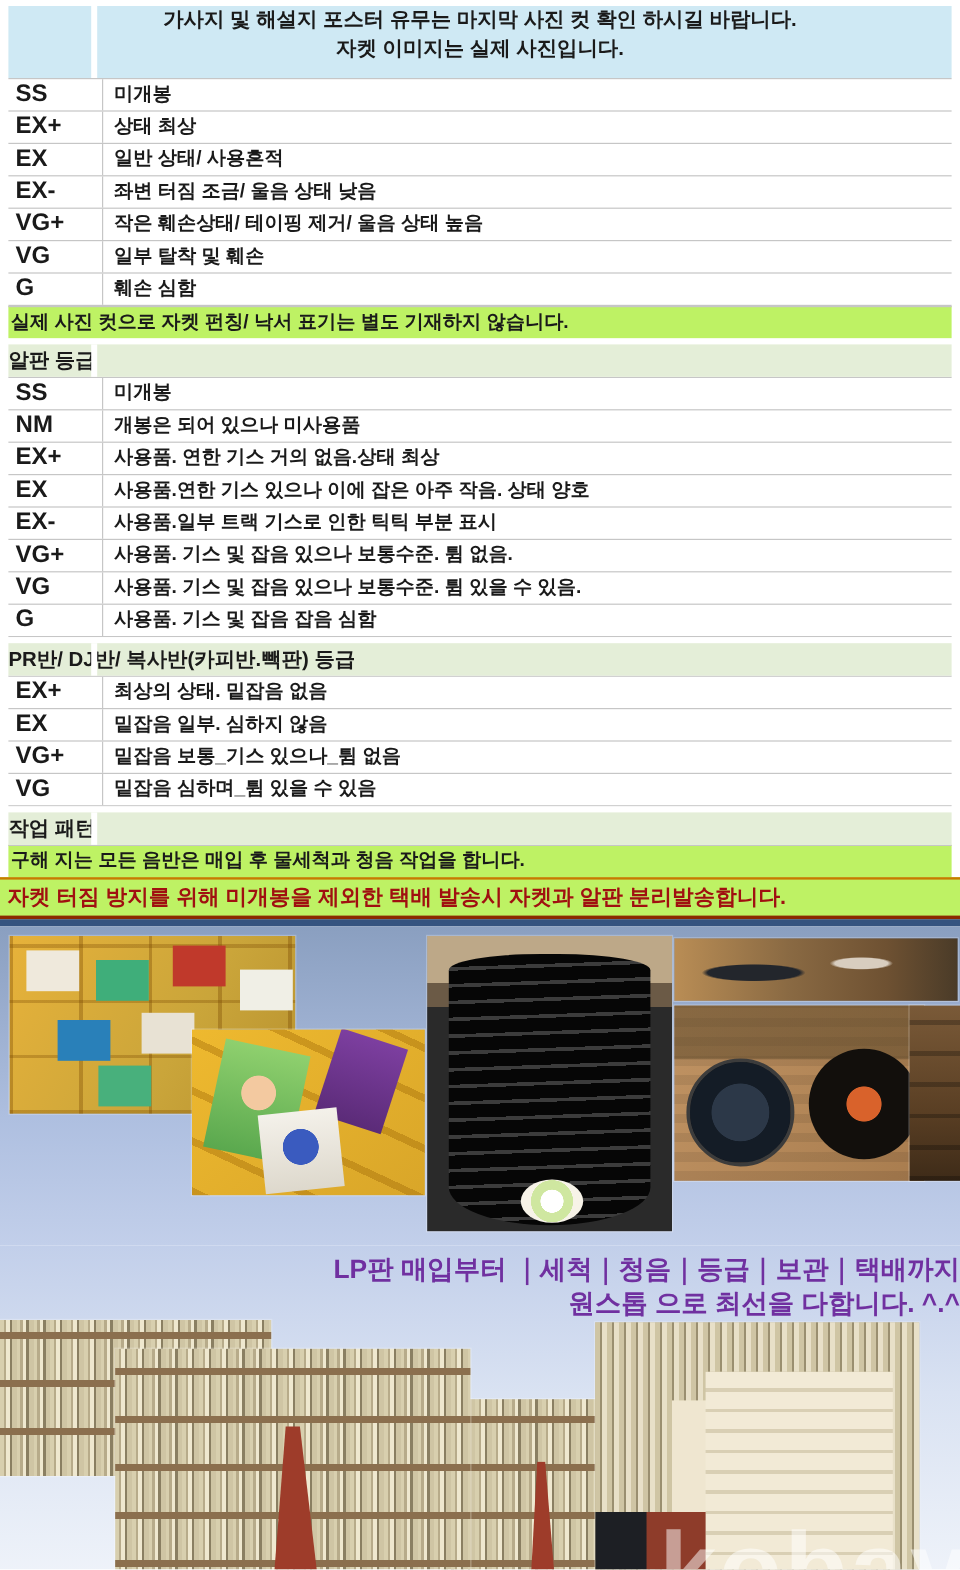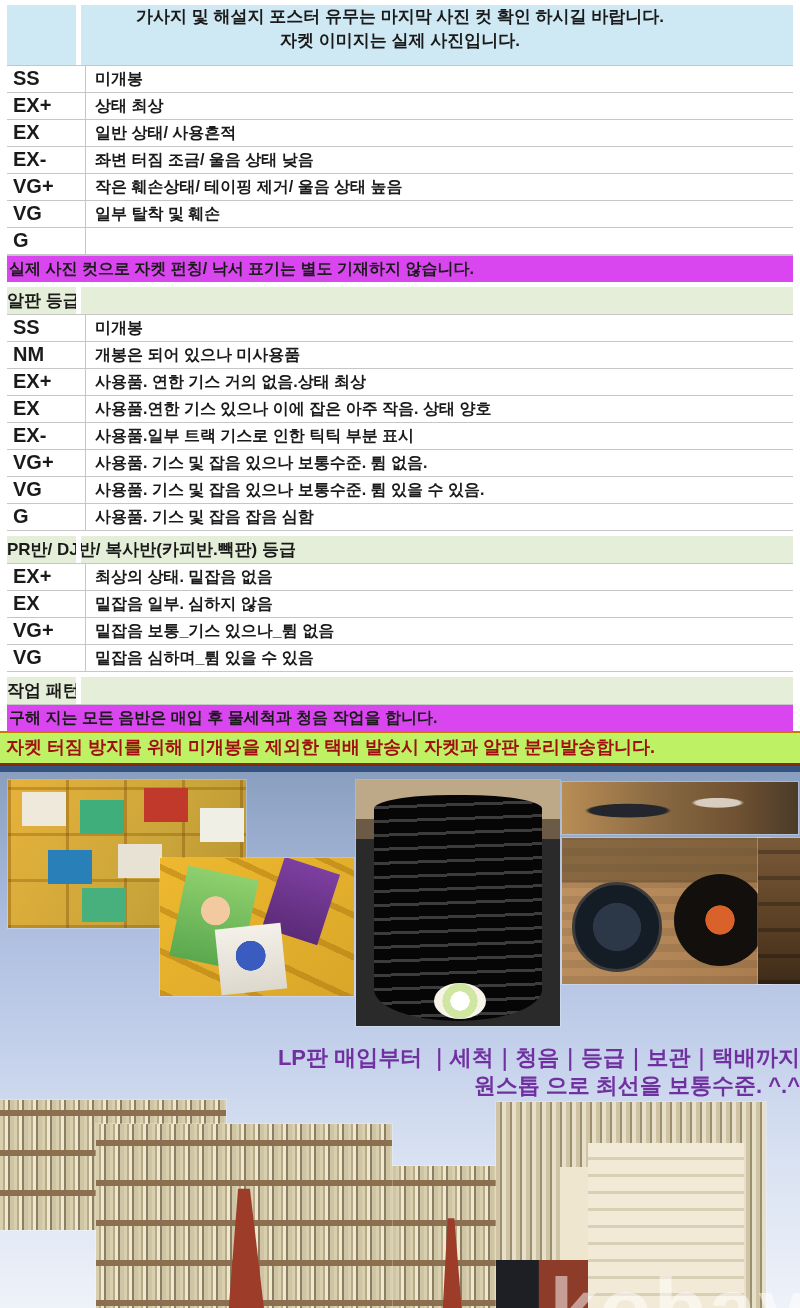--- a/index.html
+++ b/index.html
@@ -10,21 +10,21 @@
   .band-blue{position:relative;margin:0 7px;height:60px;background:#cfe9f4;
              text-align:center;font-weight:bold;font-size:17px;line-height:24px;}
   .band-blue::before{content:"";position:absolute;left:69px;top:0;bottom:0;width:5px;background:#fff;}
   
   .tbl{margin:0 7px;}
   .trow{display:flex;height:26px;line-height:25px;border-top:1px solid #c6c6c6;background:#fff;}
   .trow:last-child{border-bottom:1px solid #c6c6c6;}
   .gcell{width:72px;padding-left:6px;font-weight:bold;font-size:20px;border-right:1px solid #c6c6c6;}
   .dcell{flex:1;padding-left:9px;font-weight:bold;font-size:16px;white-space:nowrap;overflow:hidden;}
   .note-row{margin:0 7px;height:26px;line-height:25px;font-weight:bold;font-size:16px;
-            padding-left:2px;border-top:1px solid #c6c6c6;background:#d946ef;}
+            padding-left:2px;border-top:1px solid #c6c6c6;background:#bef264;}
   .gap{height:5px;background:#fff;}
   .band-green{position:relative;margin:0 7px;height:27px;background:#e4eed8;text-align:left;
               font-weight:bold;font-size:17px;line-height:27px;}
   .band-green::before{content:"";position:absolute;left:69px;top:0;bottom:0;width:5px;background:#fff;}
   
   .banner{height:30px;line-height:29px;background:#bef264;color:#a01010;font-weight:bold;
           font-size:18px;padding-left:6px;border-top:2px solid #c87a00;border-bottom:3px solid #8a2a00;
           white-space:nowrap;overflow:hidden;}
   .navy-line{height:6px;background:#35537f;}
   
@@ -122,20 +122,21 @@
       <div class="trow">
         <span class="gcell">VG+</span>
         <span class="dcell">작은 훼손상태/ 테이핑 제거/ 울음 상태 높음</span>
       </div>
       <div class="trow">
         <span class="gcell">VG</span>
         <span class="dcell">일부 탈착 및 훼손</span>
       </div>
       <div class="trow">
         <span class="gcell">G</span>
+        <span class="dcell">훼손 심함</span>
       </div>
     </div>
   <div class="note-row">실제 사진 컷으로 자켓 펀칭/ 낙서 표기는 별도 기재하지 않습니다.</div>
 
   <div class="gap"></div>
   <div class="band-green">알판 등급</div>
   <div class="tbl" id="disc-rows">
       <div class="trow">
         <span class="gcell">SS</span>
         <span class="dcell">미개봉</span>
@@ -215,21 +216,21 @@
     <div class="ph ph-crates-closeup" title="Close-up of LP jackets standing in yellow crates">
         <div class="a1"></div>
         <div class="a2"></div>
         <div class="a3"></div>
       </div>
   </div>
 
   <div class="bottom">
     <div class="promo">
       <div>LP판 매입부터 ｜세척｜청음｜등급｜보관｜택배까지</div>
-      <div>원스톱 으로 최선을 보통수준. ^.^</div>
+      <div>원스톱 으로 최선을 다합니다. ^.^</div>
     </div>
     <div class="ph spines ph-shelf-left" title="Record shelves filled with LPs"></div>
     <div class="ph spines floor ph-aisle-tall" title="Aisle between tall record shelves"></div>
     <div class="ph spines floor ph-aisle-right" title="Record shelf aisle with brick floor"></div>
     <div class="ph ph-stacks-right" title="Stacked record boxes beside shelves">
         <div class="boxes"></div>
         <div class="floor-patch"></div>
       </div>
     <div class="watermark">kobay</div>
   </div>

